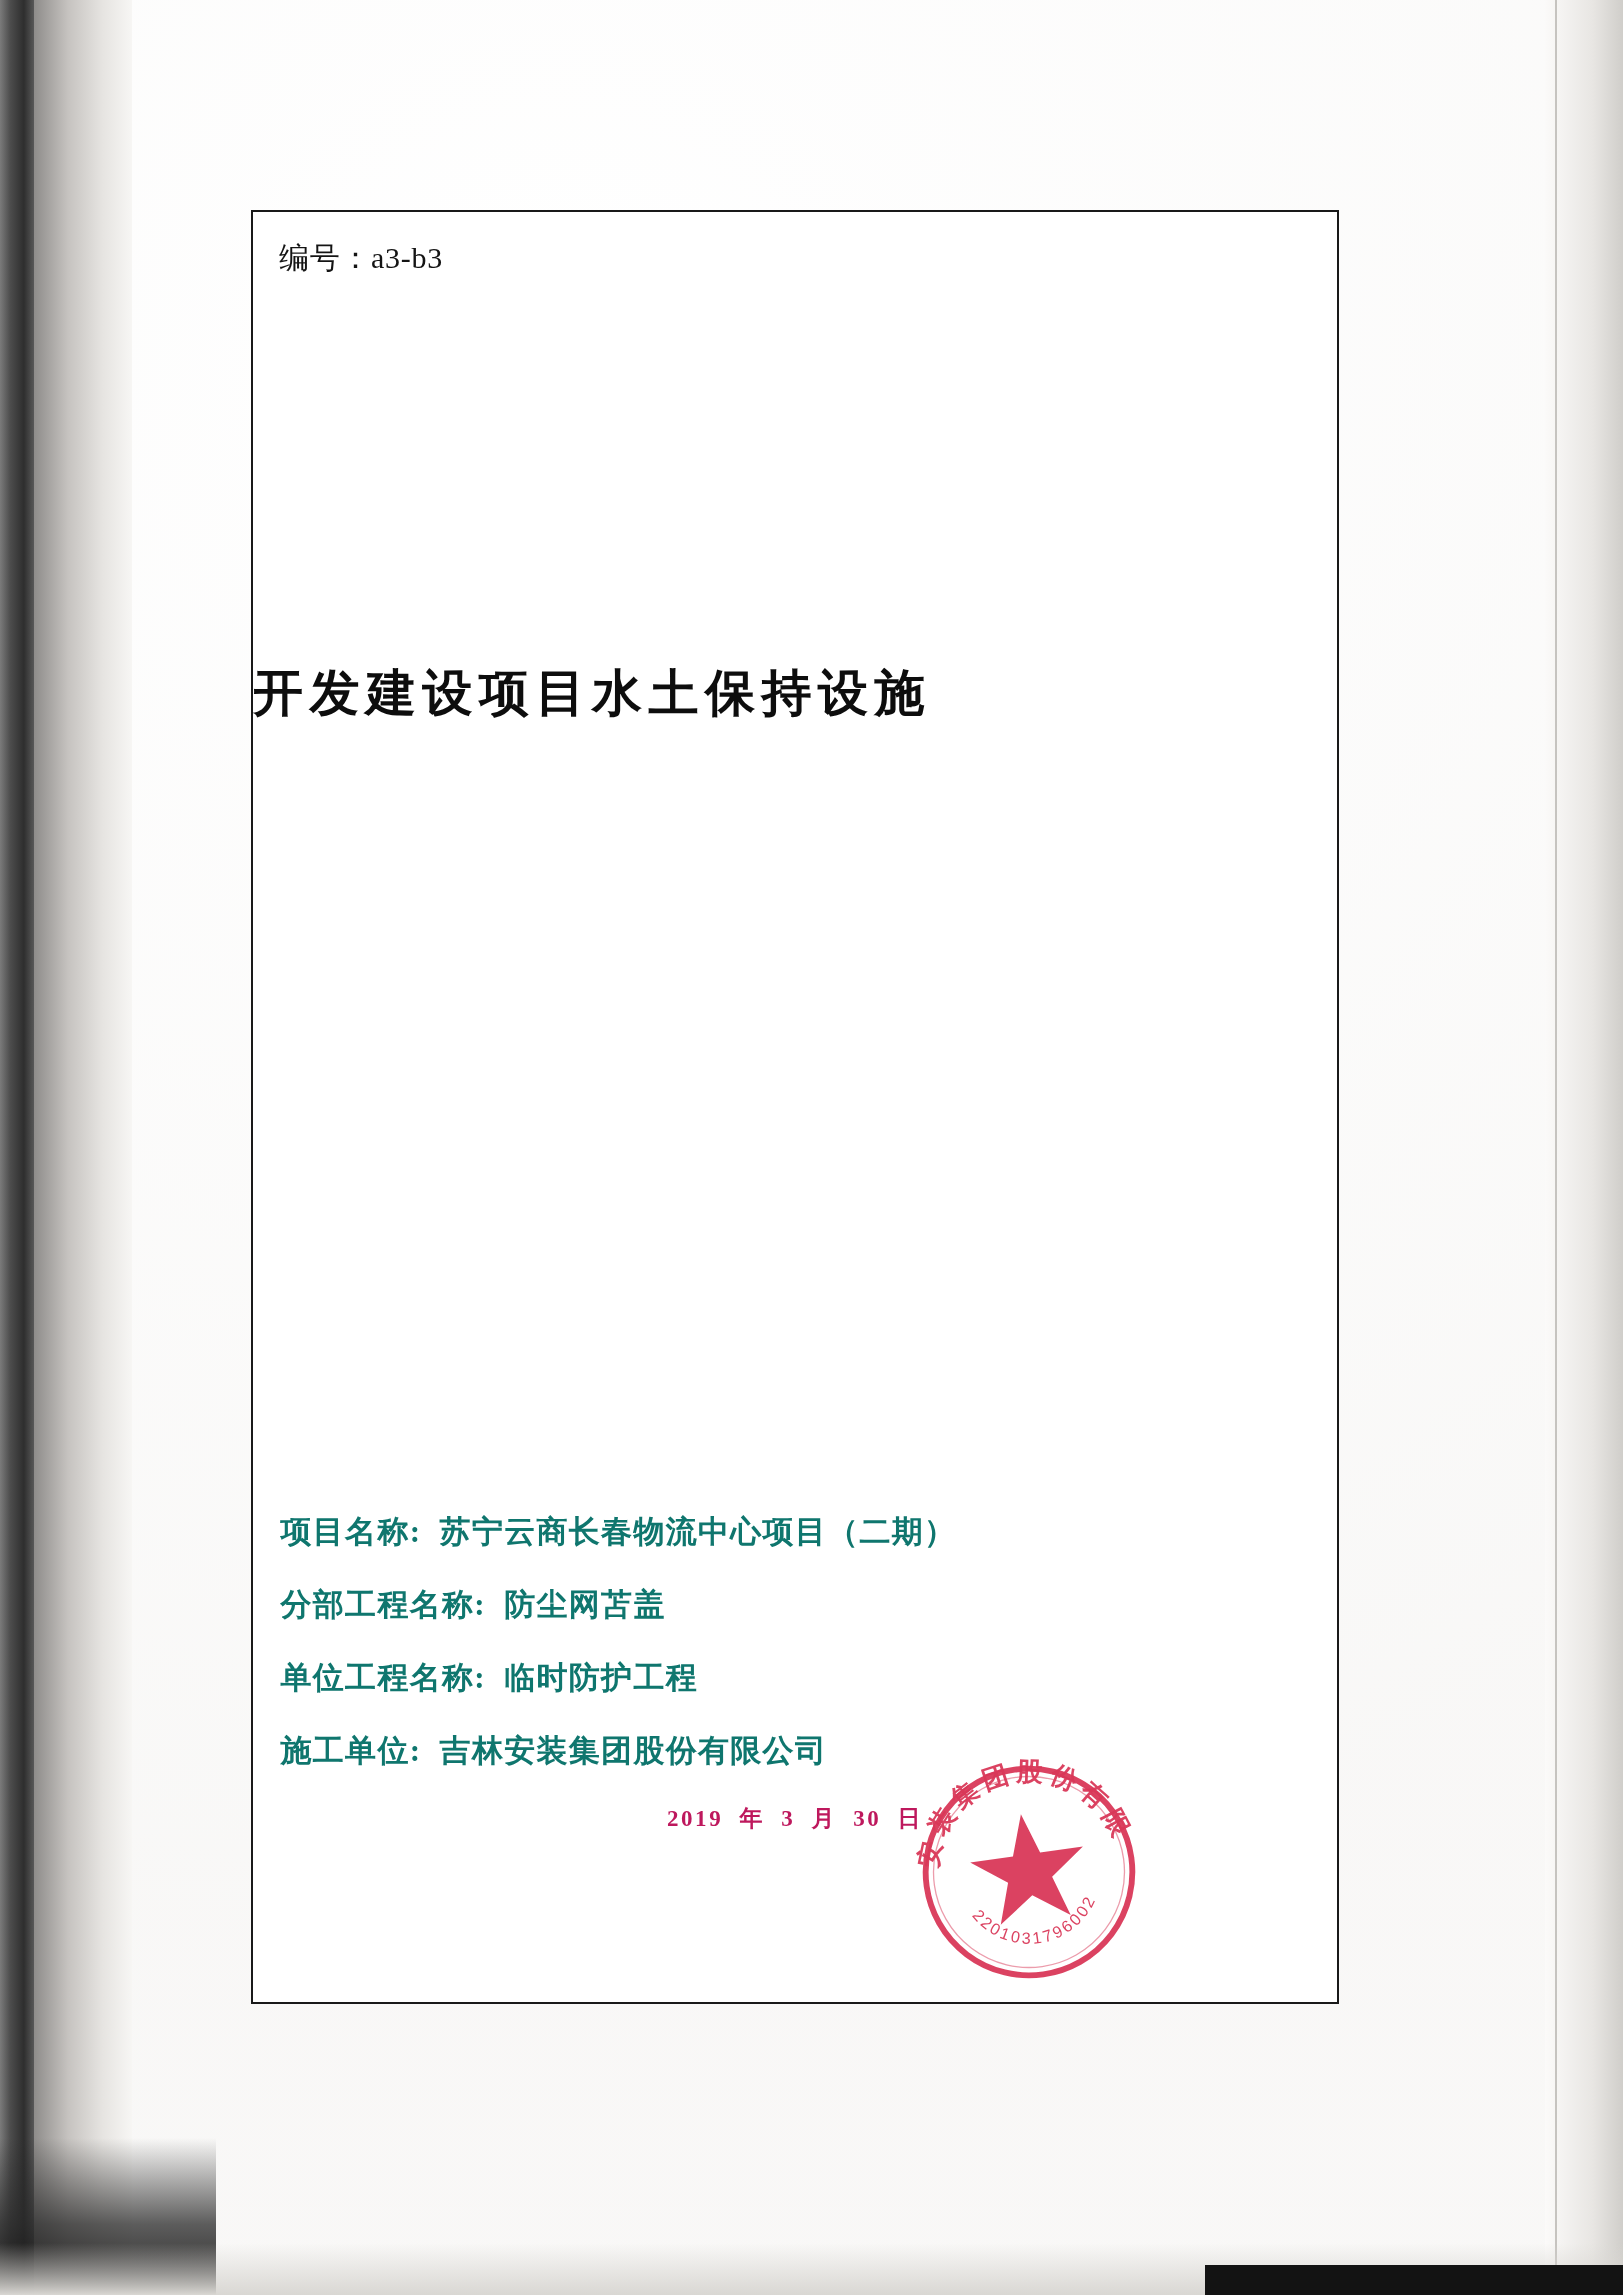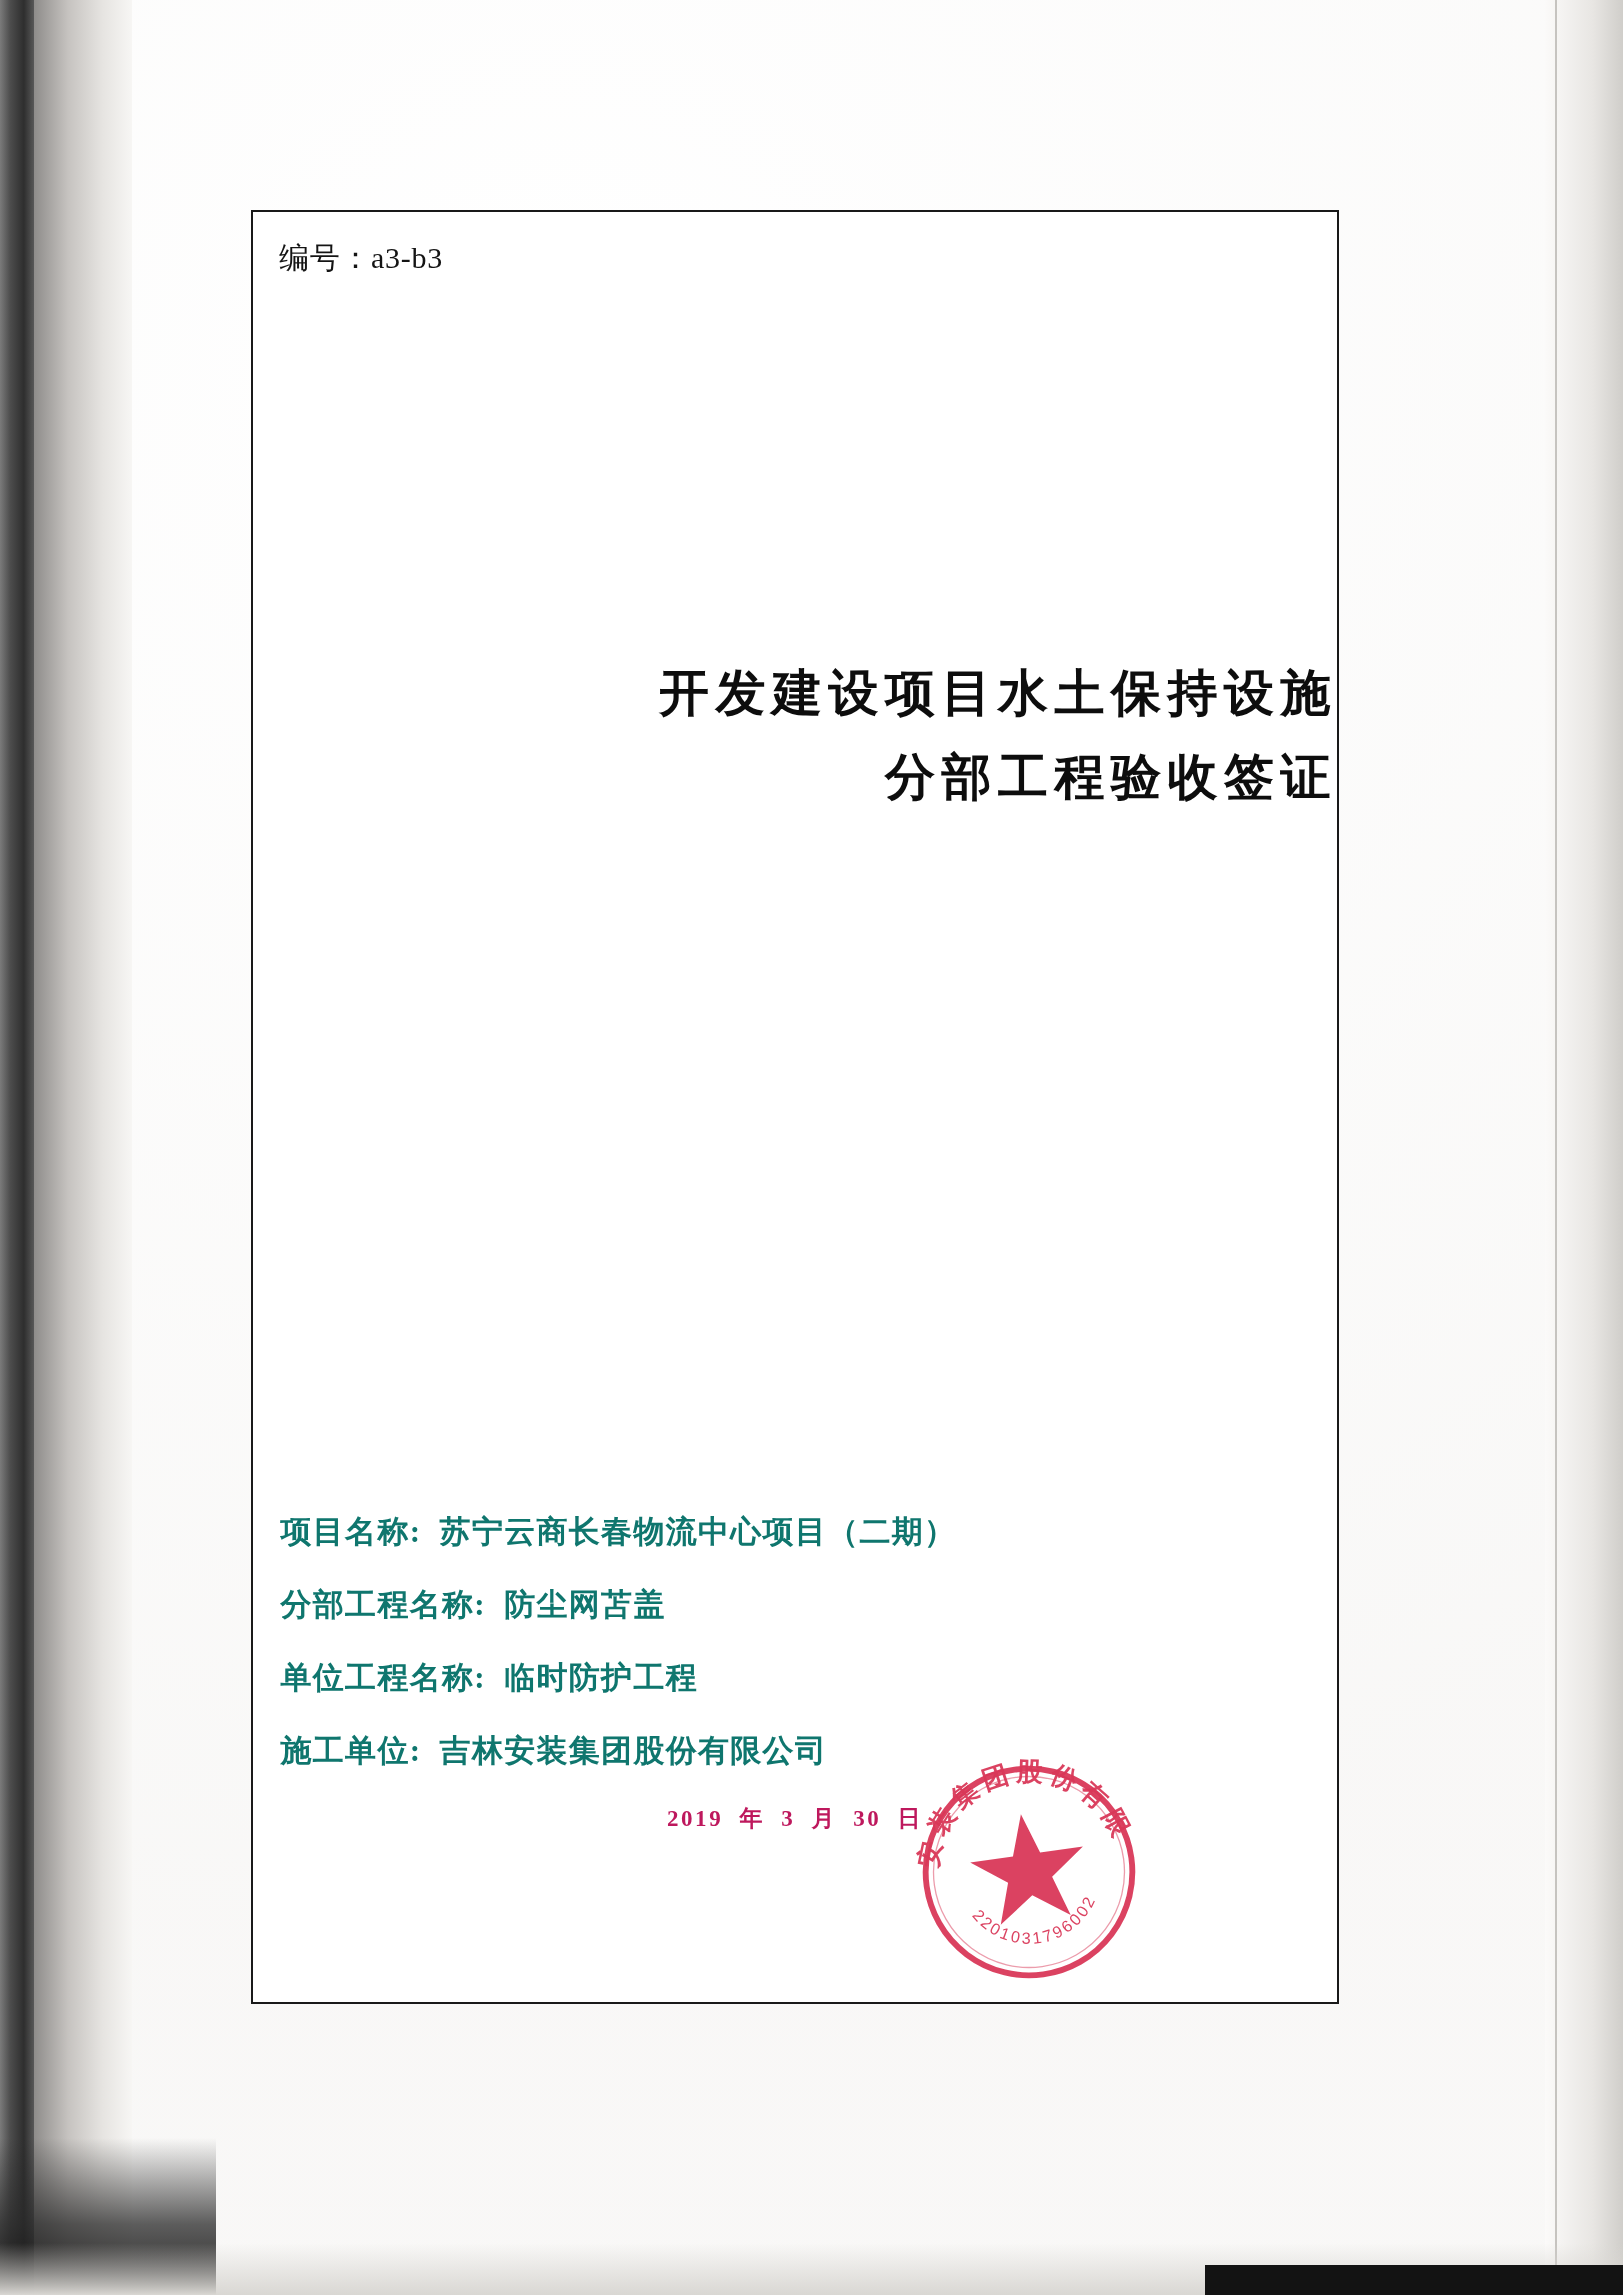--- a/index.html
+++ b/index.html
@@ -110,21 +110,21 @@
     letter-spacing: 0.7px;
     color: #141414;
     white-space: nowrap;
   }
 
   .title-block {
     position: absolute;
     left: 0;
     top: 439px;
     width: 100%;
-    text-align: right;
+    text-align: left;
     color: #0d0d0d;
   }
   .title-line {
     font-family: "Liberation Serif", serif;
     font-weight: bold;
     font-size: 50px;
     letter-spacing: 6.5px;
     line-height: 84px;
   }
 
@@ -193,21 +193,20 @@
   <div class="bottom-black-bar"></div>
 
   <div class="form-box">
 
     <div class="doc-number">
       <span>编号：</span><span>a3-b3</span>
     </div>
 
     <div class="title-block">
       <div class="title-line">开发建设项目水土保持设施</div>
-      <div class="title-line">分部工程验收签证</div>
     </div>
 
     <div class="meta-block">
       <div class="meta-row">
         <span class="meta-label">项目名称:</span>
         <span class="meta-value">苏宁云商长春物流中心项目（二期）</span>
       </div>
       <div class="meta-row">
         <span class="meta-label">分部工程名称:</span>
         <span class="meta-value">防尘网苫盖</span>

